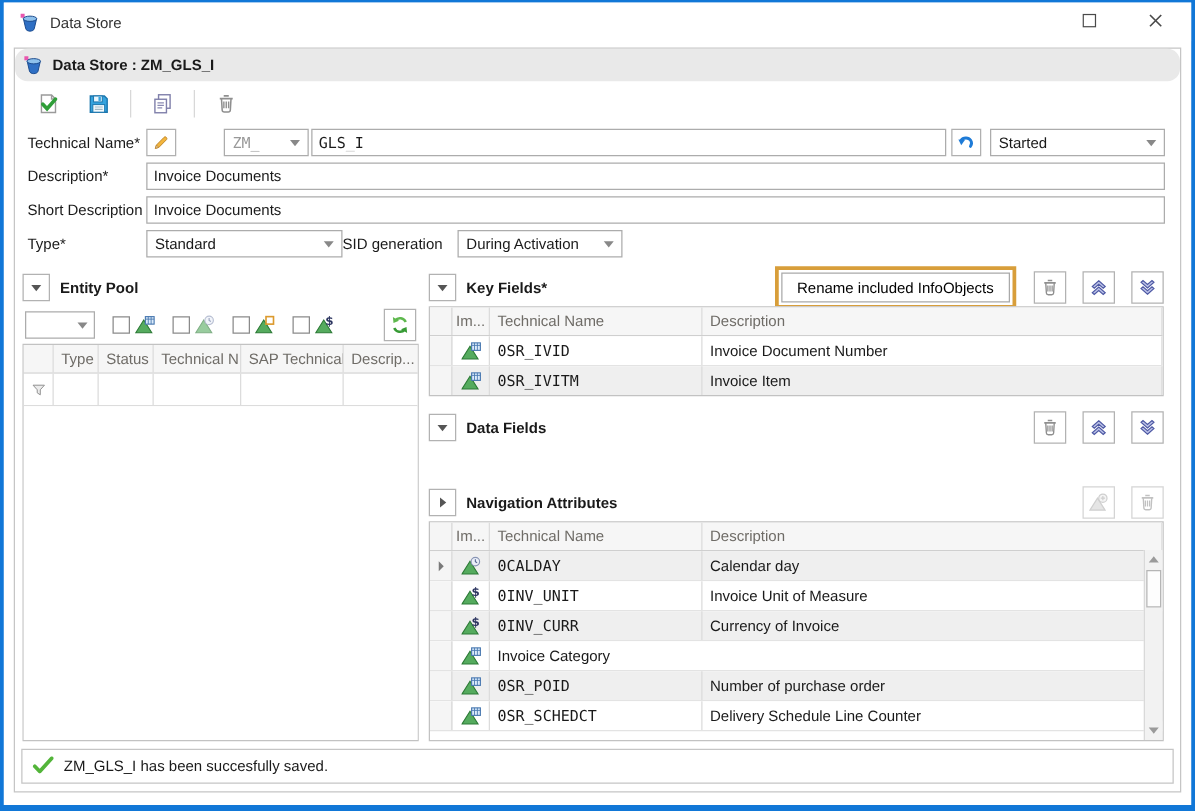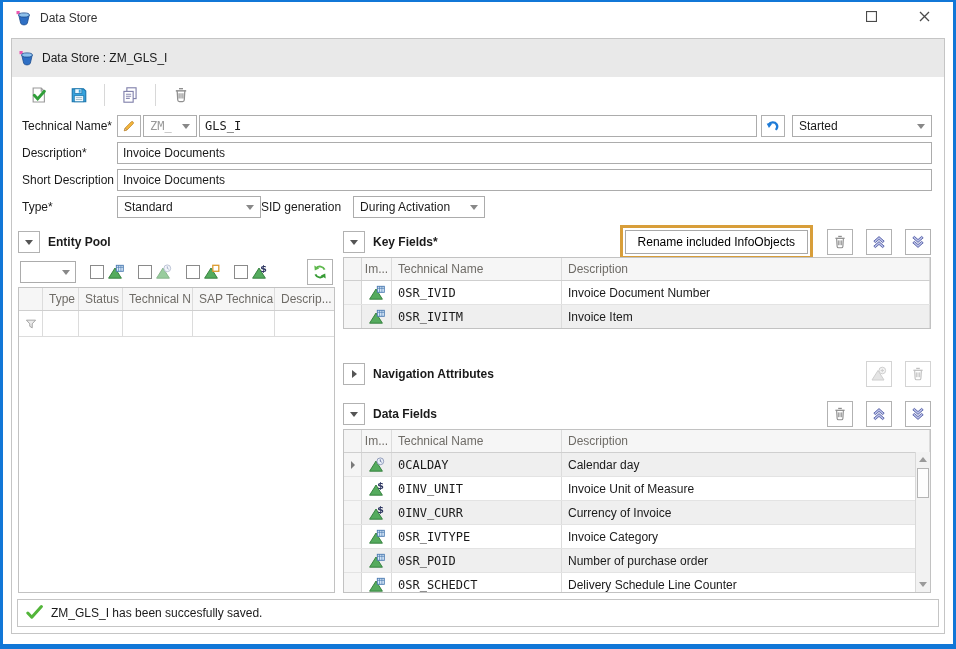--- a/index.html
+++ b/index.html
@@ -12,21 +12,21 @@
 
   
   .titlebar{height:31px;display:flex;align-items:center;padding:0 13px;background:#fff;}
   .titlebar .title{margin-left:8px;color:#333;}
   .win-controls{margin-left:auto;display:flex;align-items:center;gap:34px;padding-right:6px;}
   .wc-btn{background:none;border:none;padding:4px;display:flex;align-items:center;justify-content:center;cursor:default;}
 
   
   .inner{position:absolute;left:8px;right:8px;top:36px;bottom:10px;border:1px solid #c5c5c5;
          display:flex;flex-direction:column;background:#fff;}
-  .doc-header{height:38px;flex:none;background:#e9e9e9;display:flex;align-items:center;gap:7px;padding:0 7px;font-weight:400;}
+  .doc-header{height:26px;flex:none;background:#e9e9e9;display:flex;align-items:center;gap:7px;padding:0 7px;font-weight:700;border-radius:10px;}
 
   
   .toolbar{height:36px;flex:none;display:flex;align-items:center;padding:0 12px;}
   .tb-btn{width:30px;height:27px;border:none;background:transparent;display:flex;align-items:center;justify-content:center;padding:0;}
   .tb-btn+.tb-btn{margin-left:10px;}
   .tb-sep{width:1px;height:22px;background:#d8d8d8;margin:0 10px;}
 
   
   .form{padding:2px 12px 5px 10px;flex:none;}
   .frow{display:flex;align-items:center;margin-bottom:5px;height:22px;}
@@ -191,21 +191,21 @@
       <div class="frow">
         <span class="flabel">Technical Name*</span>
         <button class="btn-sq" style="margin-right:2px;">
           <span>
             <svg class="i14" viewBox="0 0 16 16">
               <path d="M2.6 13.4 l1-3.1 7-7.1 c.5-.5 1.4-.5 1.9 0 l.3.3 c.5.5.5 1.4 0 1.9 l-7 7.1 Z" fill="#f3b53c" stroke="#b97f22" stroke-width="0.8"></path>
               <path d="M2.6 13.4 l1-3.1 2.1 2.1 Z" fill="#e0c9a8" stroke="#b97f22" stroke-width="0.6"></path>
             </svg>
           </span>
         </button>
-        <div class="ddl mono" style="width:54px;">
+        <div class="ddl mono" style="width:68px;margin-left:36px;">
           <span class="dim">ZM_</span>
           <span class="caret"></span>
         </div>
         <input class="txt mono" style="flex: 1 1 0%; margin-left: 2px;" value="GLS_I">
         <button class="btn-sq" style="margin-left:4px;margin-right:0;">
           <span>
             <svg class="i14" viewBox="0 0 16 16">
               <path d="M3.2 6.2 C5 3.4 10 3 12 6 c1.2 1.8 1 4-.2 5.6" fill="none" stroke="#1e7bd7" stroke-width="2.6" stroke-linecap="round"></path>
               <polygon points="0.8,5.2 6.8,5.6 3.4,10.4" fill="#1e7bd7"></polygon>
             </svg>
@@ -222,21 +222,21 @@
         <input class="txt" style="flex: 1 1 0%;" value="Invoice Documents">
       </div>
 
       <div class="frow">
         <span class="flabel">Short Description</span>
         <input class="txt" style="flex: 1 1 0%;" value="Invoice Documents">
       </div>
 
       <div class="frow" style="margin-bottom:0;">
         <span class="flabel">Type*</span>
-        <div class="ddl" style="width:144px;">
+        <div class="ddl" style="width:157px;">
           <span>Standard</span>
           <span class="caret"></span>
         </div>
         <span style="margin-right:12px;">SID generation</span>
         <div class="ddl" style="width:132px;">
           <span>During Activation</span>
           <span class="caret"></span>
         </div>
       </div>
     </div>
@@ -396,20 +396,53 @@
                   <polygon points="7,4 13.4,14.2 0.6,14.2" fill="#55ab5e" stroke="#2c7a36" stroke-width="0.9"></polygon>
                   <rect x="8.3" y="1.3" width="7" height="6" fill="#dcebfb" stroke="#4878b0" stroke-width="0.9"></rect>
                   <path d="M8.3 3.3 h7 M10.6 1.3 v6 M12.9 1.3 v6" stroke="#4878b0" stroke-width="0.7"></path>
                 </svg>
             </span>
             <span class="gc c-tech">0SR_IVITM</span>
             <span class="gc c-desc">Invoice Item</span>
           </div>
         </div>
 
+        <div class="panel-hd df-hd">
+          <button class="clps">
+              <span class="tri-down"></span>
+            </button>
+          <span class="panel-title">Data Fields</span>
+          <button class="hd-btn" style="margin-left:auto;">
+            <span>
+              <svg class="i16" viewBox="0 0 16 16" fill="none" stroke="#8f8f8f">
+                <path d="M6.2 2.4 h3.6" stroke-width="1.2"></path>
+                  <path d="M3.4 4.3 h9.2" stroke-width="1.3"></path>
+                <path d="M4.6 4.3 l.5 8.1 c.05.8.7 1.4 1.5 1.4 h2.8 c.8 0 1.45-.6 1.5-1.4 l.5-8.1" stroke-width="1.1"></path>
+                <path d="M6.3 6.4 v4.8 M8 6.4 v4.8 M9.7 6.4 v4.8" stroke-width="1"></path>
+              </svg>
+            </span>
+          </button>
+          <button class="hd-btn">
+            <span>
+              <svg class="i16" viewBox="0 0 16 16">
+                <polygon points="8,2.6 13.2,7.2 11.6,8.6 8,5.4 4.4,8.6 2.8,7.2" fill="#bcc2e8" stroke="#4e59a4" stroke-width="0.9"></polygon>
+                <polygon points="8,7.6 13.2,12.2 11.6,13.6 8,10.4 4.4,13.6 2.8,12.2" fill="#bcc2e8" stroke="#4e59a4" stroke-width="0.9"></polygon>
+              </svg>
+            </span>
+          </button>
+          <button class="hd-btn">
+            <span>
+              <svg class="i16" viewBox="0 0 16 16">
+                <polygon points="8,13.4 13.2,8.8 11.6,7.4 8,10.6 4.4,7.4 2.8,8.8" fill="#bcc2e8" stroke="#4e59a4" stroke-width="0.9"></polygon>
+                <polygon points="8,8.4 13.2,3.8 11.6,2.4 8,5.6 4.4,2.4 2.8,3.8" fill="#bcc2e8" stroke="#4e59a4" stroke-width="0.9"></polygon>
+              </svg>
+            </span>
+          </button>
+        </div>
+
         <div class="panel-hd nav-hd">
           <button class="clps">
               <span class="tri-right"></span>
             </button>
           <span class="panel-title">Navigation Attributes</span>
           <button class="hd-btn dis" style="margin-left:auto;">
             <span>
               <svg class="i16" viewBox="0 0 16 16">
                 <polygon points="7,4.5 13,14 1,14" fill="#cfcfcf" stroke="#a8a8a8"></polygon>
                 <circle cx="11.3" cy="4.5" r="3.3" fill="#ececec" stroke="#a8a8a8"></circle>
@@ -422,53 +455,20 @@
               <svg class="i16" viewBox="0 0 16 16" fill="none" stroke="#8f8f8f">
                 <path d="M6.2 2.4 h3.6" stroke-width="1.2"></path>
                   <path d="M3.4 4.3 h9.2" stroke-width="1.3"></path>
                 <path d="M4.6 4.3 l.5 8.1 c.05.8.7 1.4 1.5 1.4 h2.8 c.8 0 1.45-.6 1.5-1.4 l.5-8.1" stroke-width="1.1"></path>
                 <path d="M6.3 6.4 v4.8 M8 6.4 v4.8 M9.7 6.4 v4.8" stroke-width="1"></path>
               </svg>
             </span>
           </button>
         </div>
 
-        <div class="panel-hd df-hd">
-          <button class="clps">
-              <span class="tri-down"></span>
-            </button>
-          <span class="panel-title">Data Fields</span>
-          <button class="hd-btn" style="margin-left:auto;">
-            <span>
-              <svg class="i16" viewBox="0 0 16 16" fill="none" stroke="#8f8f8f">
-                <path d="M6.2 2.4 h3.6" stroke-width="1.2"></path>
-                  <path d="M3.4 4.3 h9.2" stroke-width="1.3"></path>
-                <path d="M4.6 4.3 l.5 8.1 c.05.8.7 1.4 1.5 1.4 h2.8 c.8 0 1.45-.6 1.5-1.4 l.5-8.1" stroke-width="1.1"></path>
-                <path d="M6.3 6.4 v4.8 M8 6.4 v4.8 M9.7 6.4 v4.8" stroke-width="1"></path>
-              </svg>
-            </span>
-          </button>
-          <button class="hd-btn">
-            <span>
-              <svg class="i16" viewBox="0 0 16 16">
-                <polygon points="8,2.6 13.2,7.2 11.6,8.6 8,5.4 4.4,8.6 2.8,7.2" fill="#bcc2e8" stroke="#4e59a4" stroke-width="0.9"></polygon>
-                <polygon points="8,7.6 13.2,12.2 11.6,13.6 8,10.4 4.4,13.6 2.8,12.2" fill="#bcc2e8" stroke="#4e59a4" stroke-width="0.9"></polygon>
-              </svg>
-            </span>
-          </button>
-          <button class="hd-btn">
-            <span>
-              <svg class="i16" viewBox="0 0 16 16">
-                <polygon points="8,13.4 13.2,8.8 11.6,7.4 8,10.6 4.4,7.4 2.8,8.8" fill="#bcc2e8" stroke="#4e59a4" stroke-width="0.9"></polygon>
-                <polygon points="8,8.4 13.2,3.8 11.6,2.4 8,5.6 4.4,2.4 2.8,3.8" fill="#bcc2e8" stroke="#4e59a4" stroke-width="0.9"></polygon>
-              </svg>
-            </span>
-          </button>
-        </div>
-
         <div class="grid df-grid">
           <div class="g-hd">
             <span class="gc c-sel"></span>
             <span class="gc c-im">Im...</span>
             <span class="gc c-tech" style="font-family:'Liberation Sans',sans-serif;">Technical Name</span>
             <span class="gc c-desc">Description</span>
           </div>
 
           <div class="g-row alt">
             <span class="gc c-sel">
@@ -508,21 +508,20 @@
           </div>
           <div class="g-row">
             <span class="gc c-sel"></span>
             <span class="gc c-im">
               <svg class="i16" viewBox="0 0 16 16">
                   <polygon points="7,4 13.4,14.2 0.6,14.2" fill="#55ab5e" stroke="#2c7a36" stroke-width="0.9"></polygon>
                   <rect x="8.3" y="1.3" width="7" height="6" fill="#dcebfb" stroke="#4878b0" stroke-width="0.9"></rect>
                   <path d="M8.3 3.3 h7 M10.6 1.3 v6 M12.9 1.3 v6" stroke="#4878b0" stroke-width="0.7"></path>
                 </svg>
             </span>
-            <span class="gc c-tech">0SR_IVTYPE</span>
             <span class="gc c-desc">Invoice Category</span>
           </div>
           <div class="g-row alt">
             <span class="gc c-sel"></span>
             <span class="gc c-im">
               <svg class="i16" viewBox="0 0 16 16">
                   <polygon points="7,4 13.4,14.2 0.6,14.2" fill="#55ab5e" stroke="#2c7a36" stroke-width="0.9"></polygon>
                   <rect x="8.3" y="1.3" width="7" height="6" fill="#dcebfb" stroke="#4878b0" stroke-width="0.9"></rect>
                   <path d="M8.3 3.3 h7 M10.6 1.3 v6 M12.9 1.3 v6" stroke="#4878b0" stroke-width="0.7"></path>
                 </svg>

